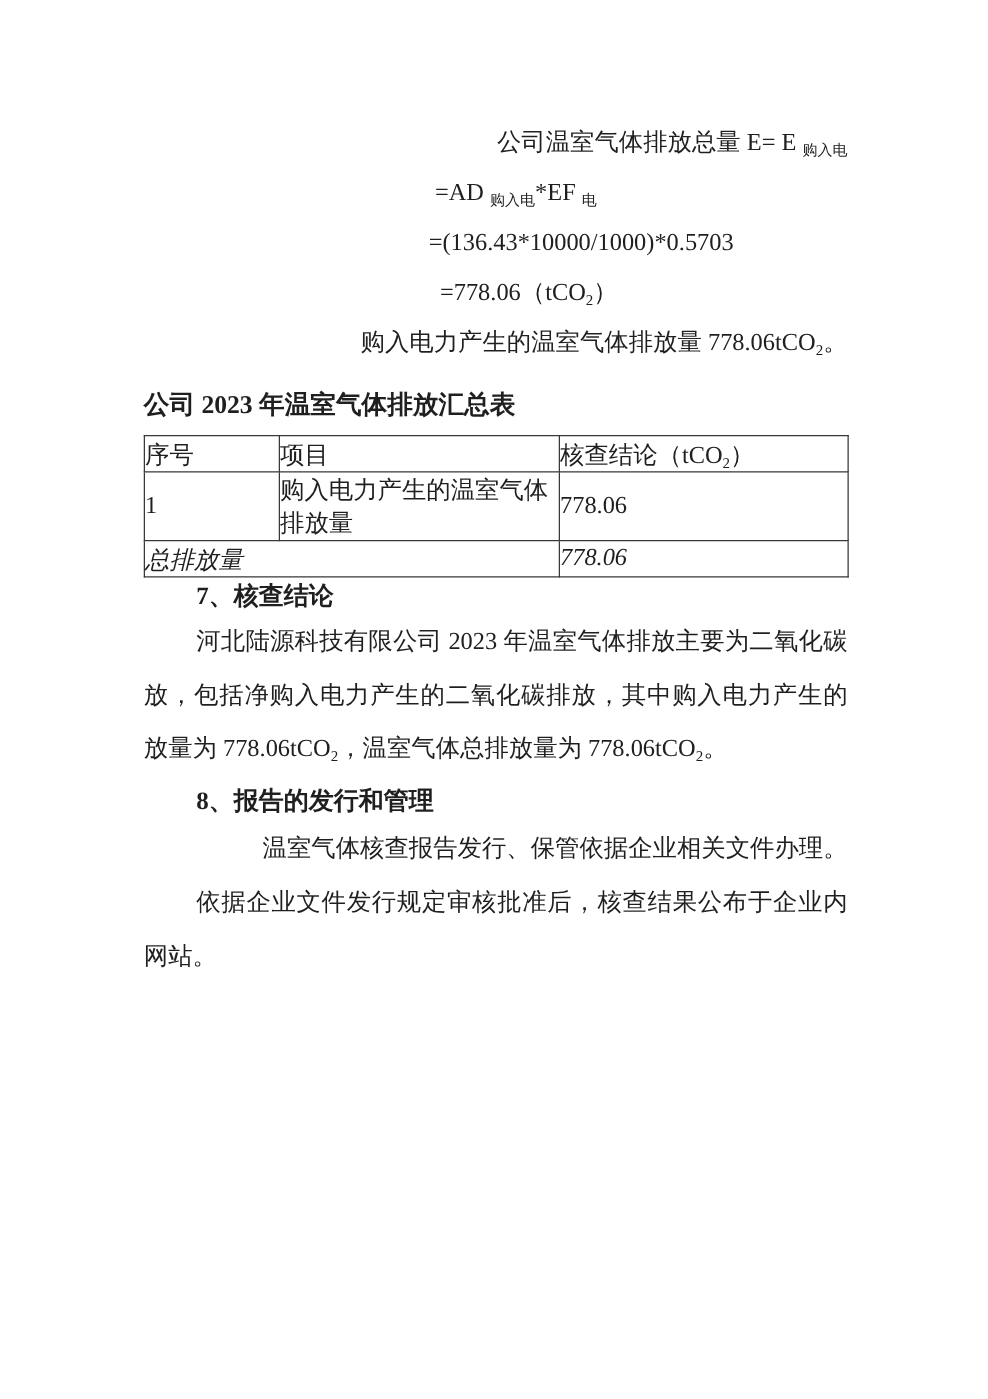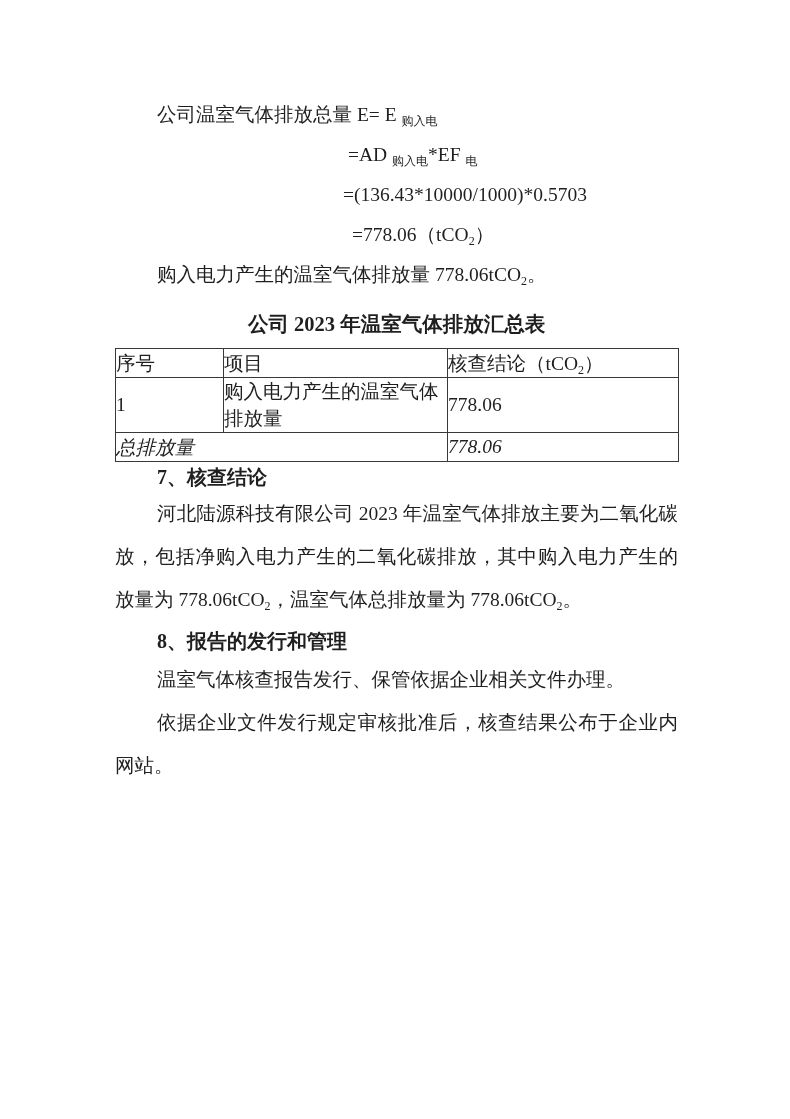--- a/index.html
+++ b/index.html
@@ -26,35 +26,35 @@
     height: 40px;
     font-size: 19.5px;
     white-space: nowrap;
   }
   .para-line {
     line-height: 43px;
     height: 43px;
     font-size: 19.5px;
   }
   .formula-block { padding-top: 95px; }
-  .off-42  { padding-left: 42px; }
+  .off-42  { padding-left: 42px; text-align: right; }
   .off-233 { padding-left: 233px; }
   .off-228 { padding-left: 228px; }
   .off-237 { padding-left: 237px; }
   .fill {
     text-align: justify;
     text-align-last: justify;
     white-space: normal;
     overflow: hidden;
   }
   .table-title {
     margin-top: 14px;
     height: 30px;
     line-height: 30px;
-    text-align: center;
+    text-align: left;
     font-weight: bold;
     font-size: 20.5px;
   }
   table.summary {
     margin-top: 9px;
     width: 563px;
     border-collapse: collapse;
     table-layout: fixed;
     font-size: 19.5px;
   }

